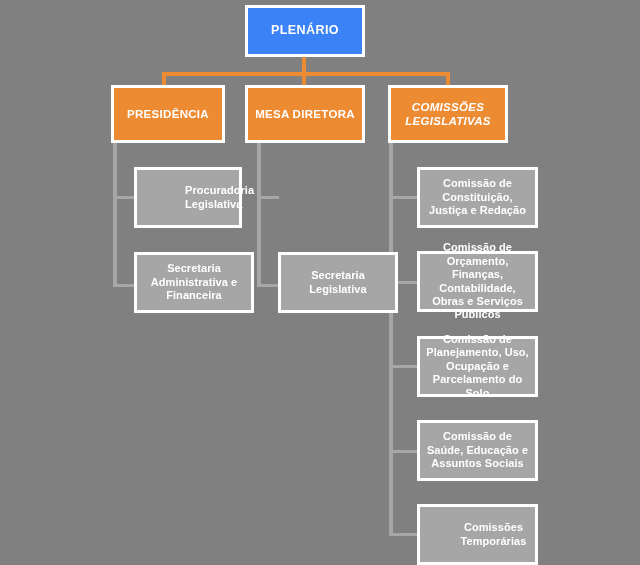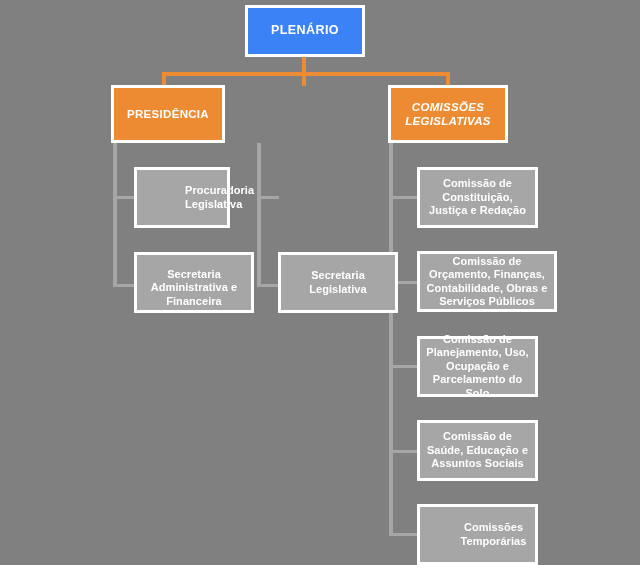--- a/index.html
+++ b/index.html
@@ -91,39 +91,42 @@
   <div class="conn" style="left:389px; top:450px; width:28px; height:3px;"></div>
   <div class="conn" style="left:389px; top:533px; width:28px; height:3px;"></div>
 
   <div class="node node-root" style="left:245px; top:5px; width:120px; height:52px;">
     <span>PLENÁRIO</span>
   </div>
 
   <div class="node node-l1" style="left:111px; top:85px; width:114px; height:58px;justify-content:flex-end;">
     <span>PRESIDÊNCIA</span>
   </div>
+  <div class="node node-l1" style="left:245px; top:85px; width:120px; height:58px;">
+    <span>MESA DIRETORA</span>
+  </div>
   <div class="node node-l1" style="left:388px; top:85px; width:120px; height:58px;font-style:italic;">
     <span>COMISSÕES LEGISLATIVAS</span>
   </div>
 
-  <div class="node node-l2" style="left:134px; top:167px; width:96px; height:61px;padding-left:48px;">
+  <div class="node node-l2" style="left:134px; top:167px; width:108px; height:61px;padding-left:48px;">
     <span>Procuradoria Legislativa</span>
   </div>
-  <div class="node node-l2" style="left:134px; top:252px; width:120px; height:61px;align-items:flex-end;">
+  <div class="node node-l2" style="left:134px; top:252px; width:120px; height:61px;">
     <span>Secretaria Administrativa e Financeira</span>
   </div>
 
   <div class="node node-l2" style="left:417px; top:167px; width:121px; height:61px;">
     <span>Comissão de Constituição, Justiça e Redação</span>
   </div>
 
   <div class="node node-l2" style="left:278px; top:252px; width:120px; height:61px;">
     <span>Secretaria Legislativa</span>
   </div>
-  <div class="node node-l2" style="left:417px; top:251px; width:140px; height:61px;">
+  <div class="node node-l2" style="left:417px; top:251px; width:121px; height:61px;">
     <span>Comissão de Orçamento, Finanças, Contabilidade, Obras e Serviços Públicos</span>
   </div>
   <div class="node node-l2" style="left:417px; top:336px; width:121px; height:61px;">
     <span>Comissão de Planejamento, Uso, Ocupação e Parcelamento do Solo</span>
   </div>
   <div class="node node-l2" style="left:417px; top:420px; width:121px; height:61px;">
     <span>Comissão de Saúde, Educação e Assuntos Sociais</span>
   </div>
   <div class="node node-l2" style="left:417px; top:504px; width:121px; height:61px;padding-left:37px;">
     <span>Comissões Temporárias</span>

